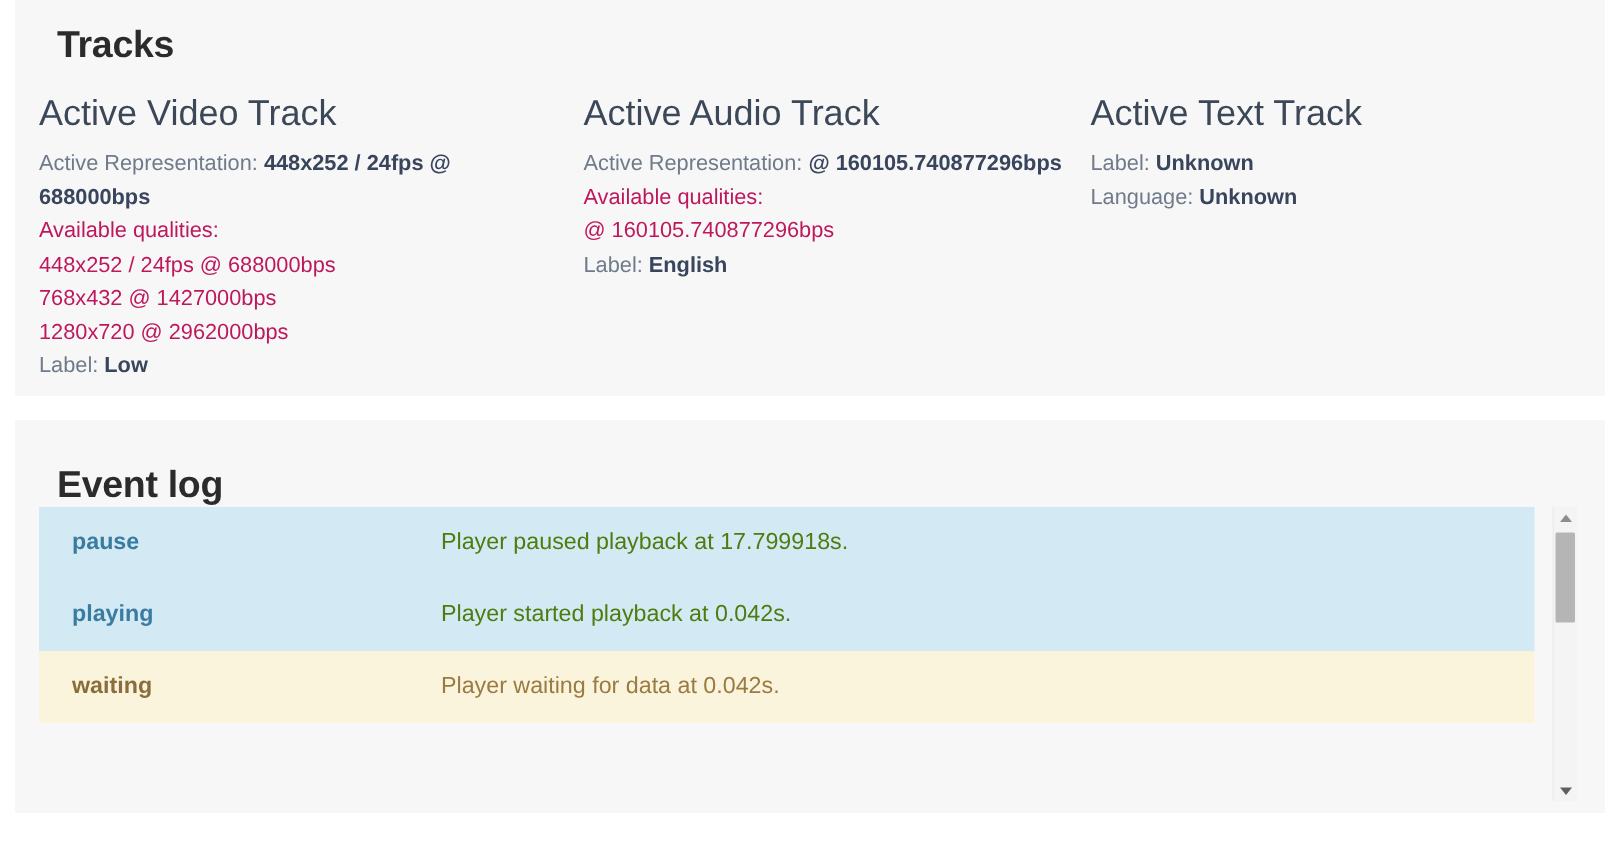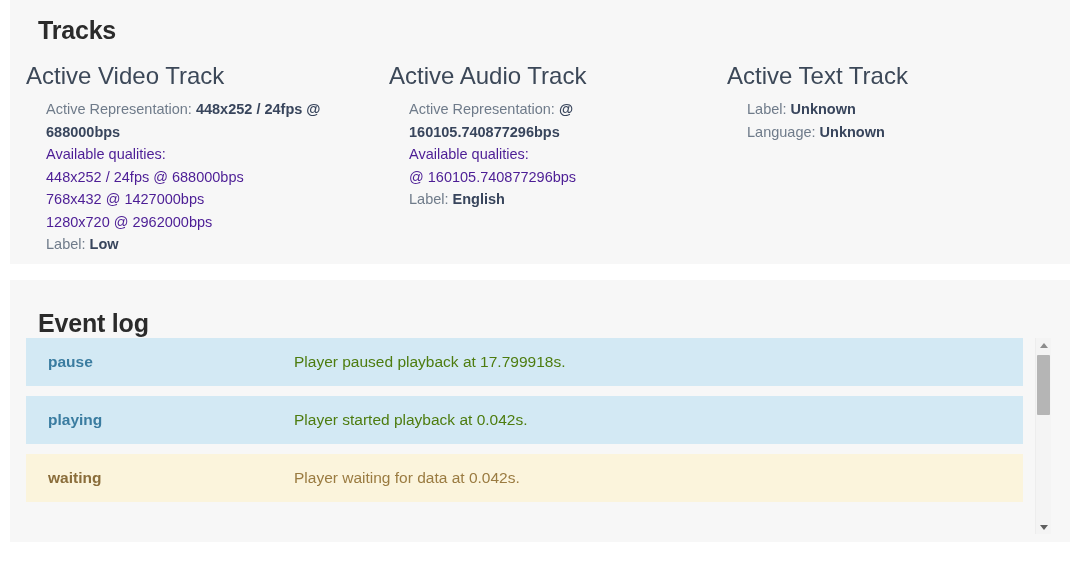--- a/index.html
+++ b/index.html
@@ -77,30 +77,29 @@
     font-size: 24px;
     font-weight: normal;
     color: #3c4858;
     line-height: 32px;
   }
 
   .track-line {
     font-size: 14.5px;
     line-height: 22.5px;
     color: #6f7b8a;
-    margin-left: 20px;
   }
 
   .track-line b {
     color: #38455c;
     font-weight: bold;
   }
 
   .track-line.plain {
-    color: #4c1d95;
+    color: #be185d;
   }
 
   
   .log-viewport {
     position: absolute;
     left: 16px;
     top: 58px;
     width: 1028px;
     height: 198px;
     overflow: hidden;
@@ -109,21 +108,20 @@
   .log-list {
     position: absolute;
     left: 0;
     top: 0;
     width: 997px;
   }
 
   .log-row {
     position: relative;
     height: 48px;
-    margin-bottom: 10px;
     box-sizing: border-box;
   }
 
   .log-row.info {
     background: #d3e9f4;
   }
 
   .log-row.warn {
     background: #fbf4dc;
   }

